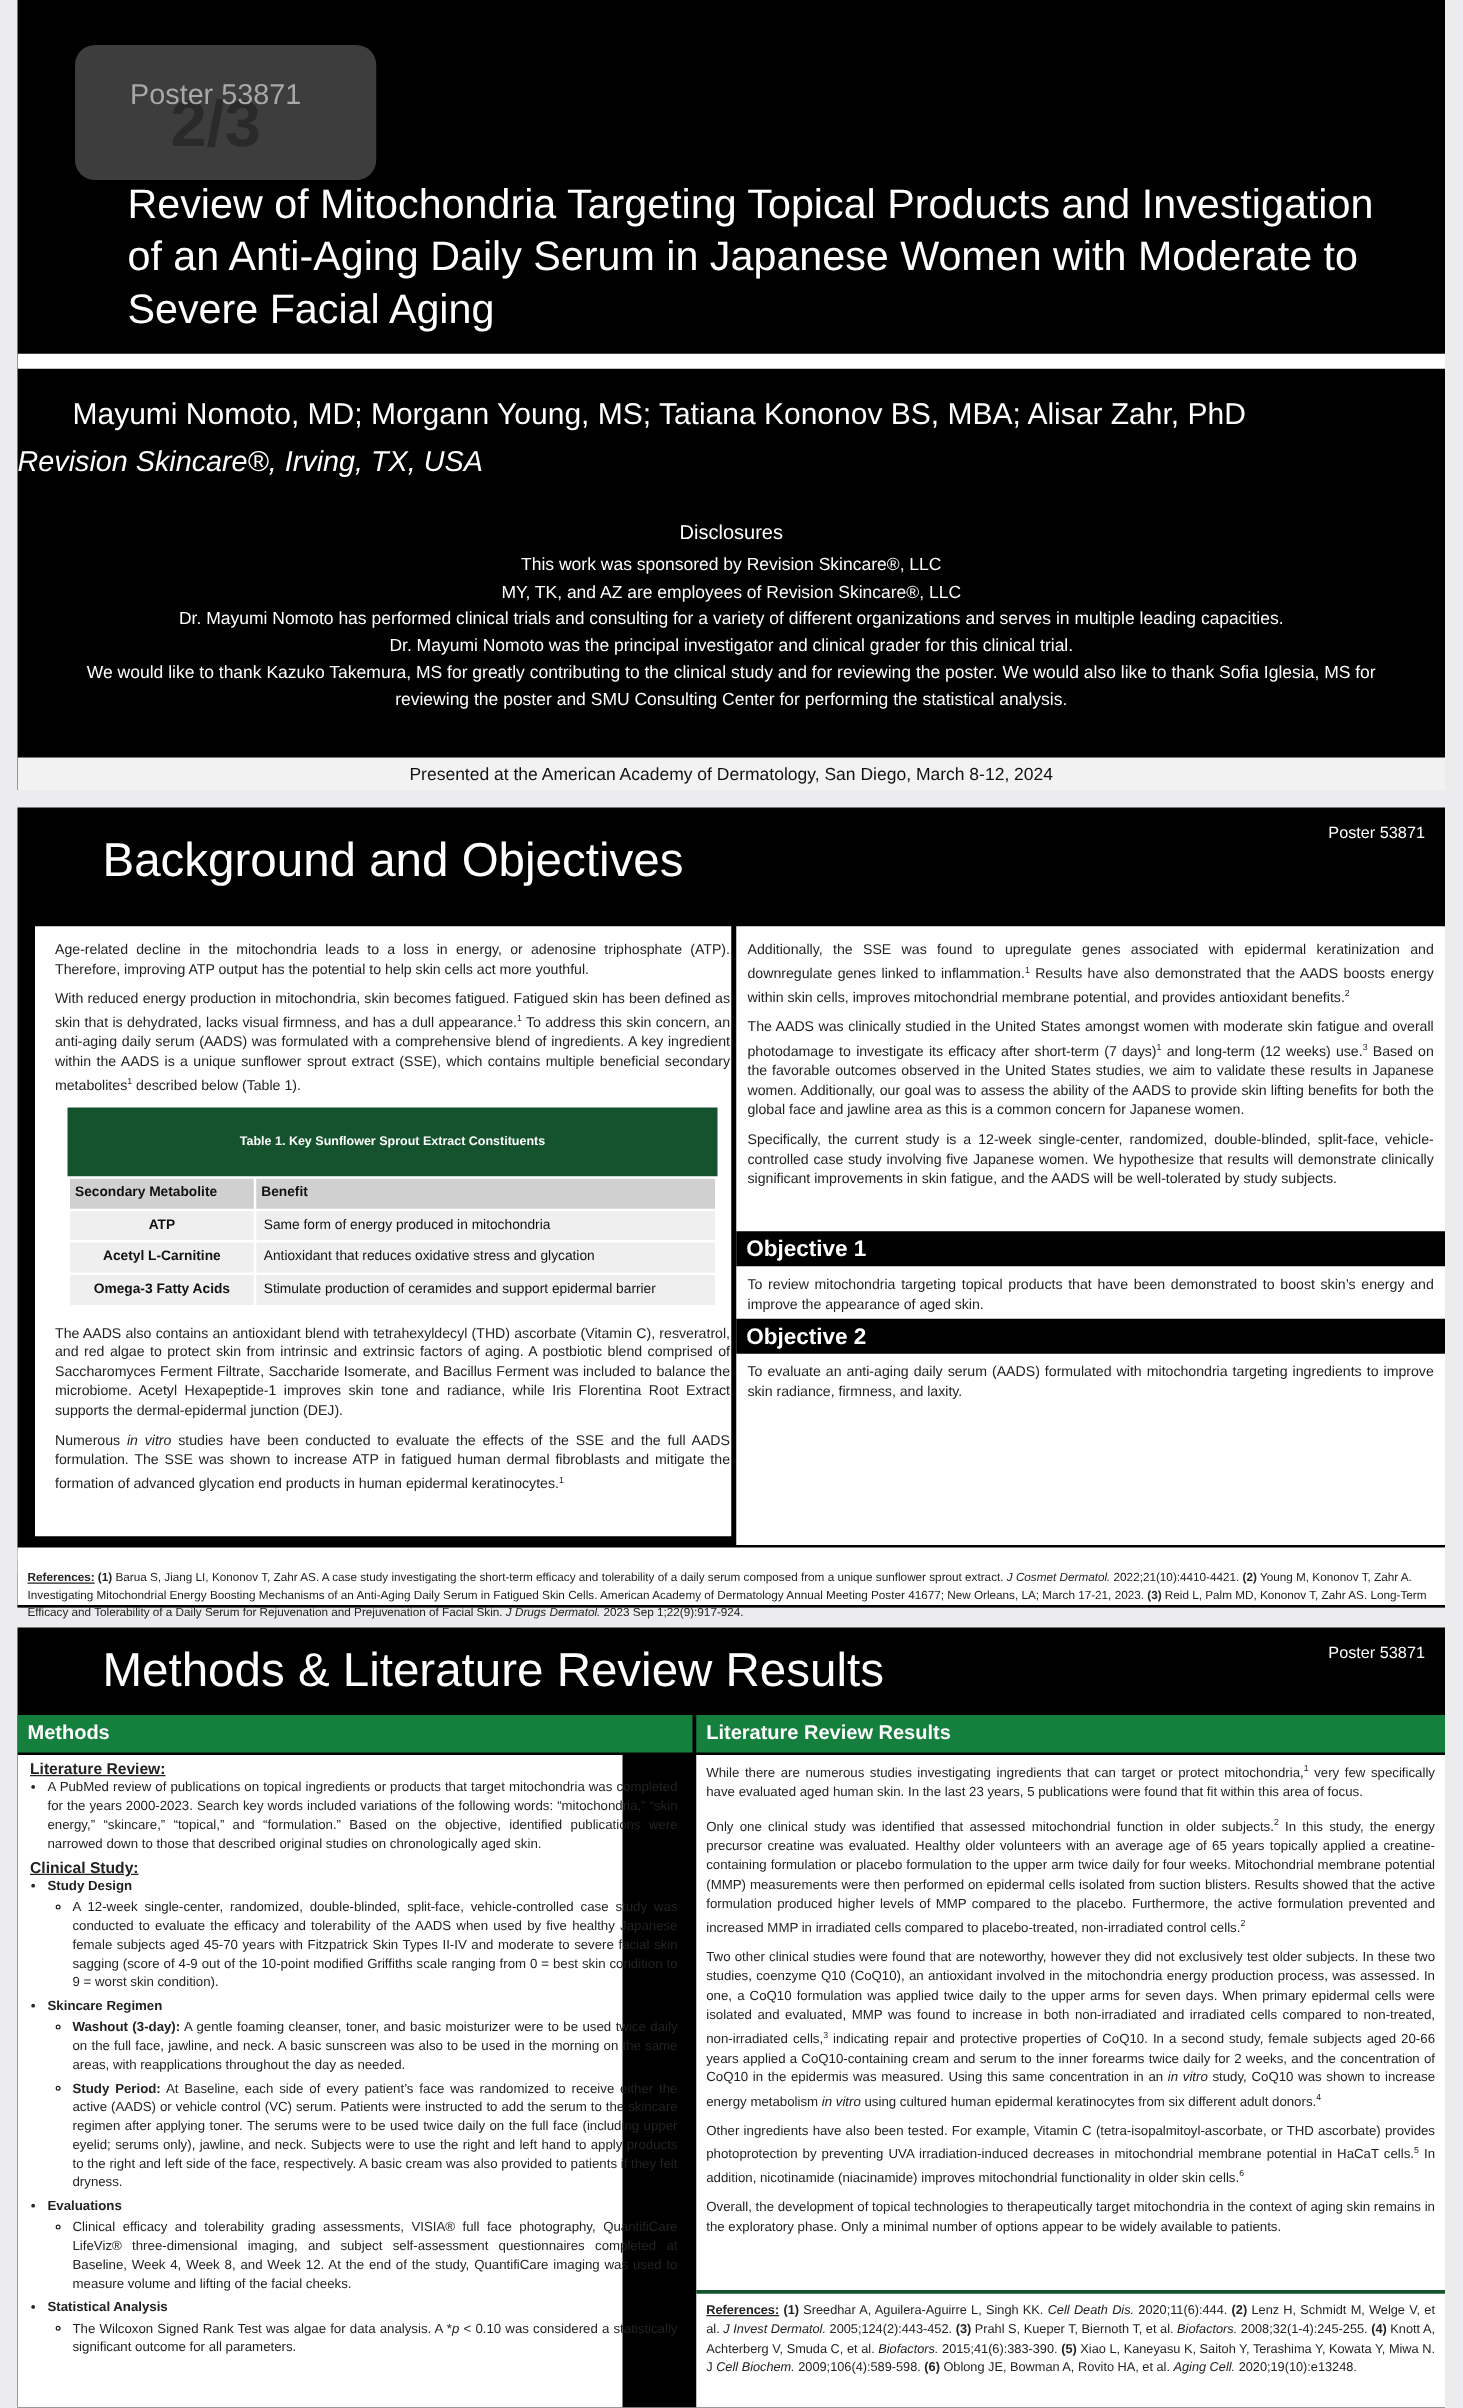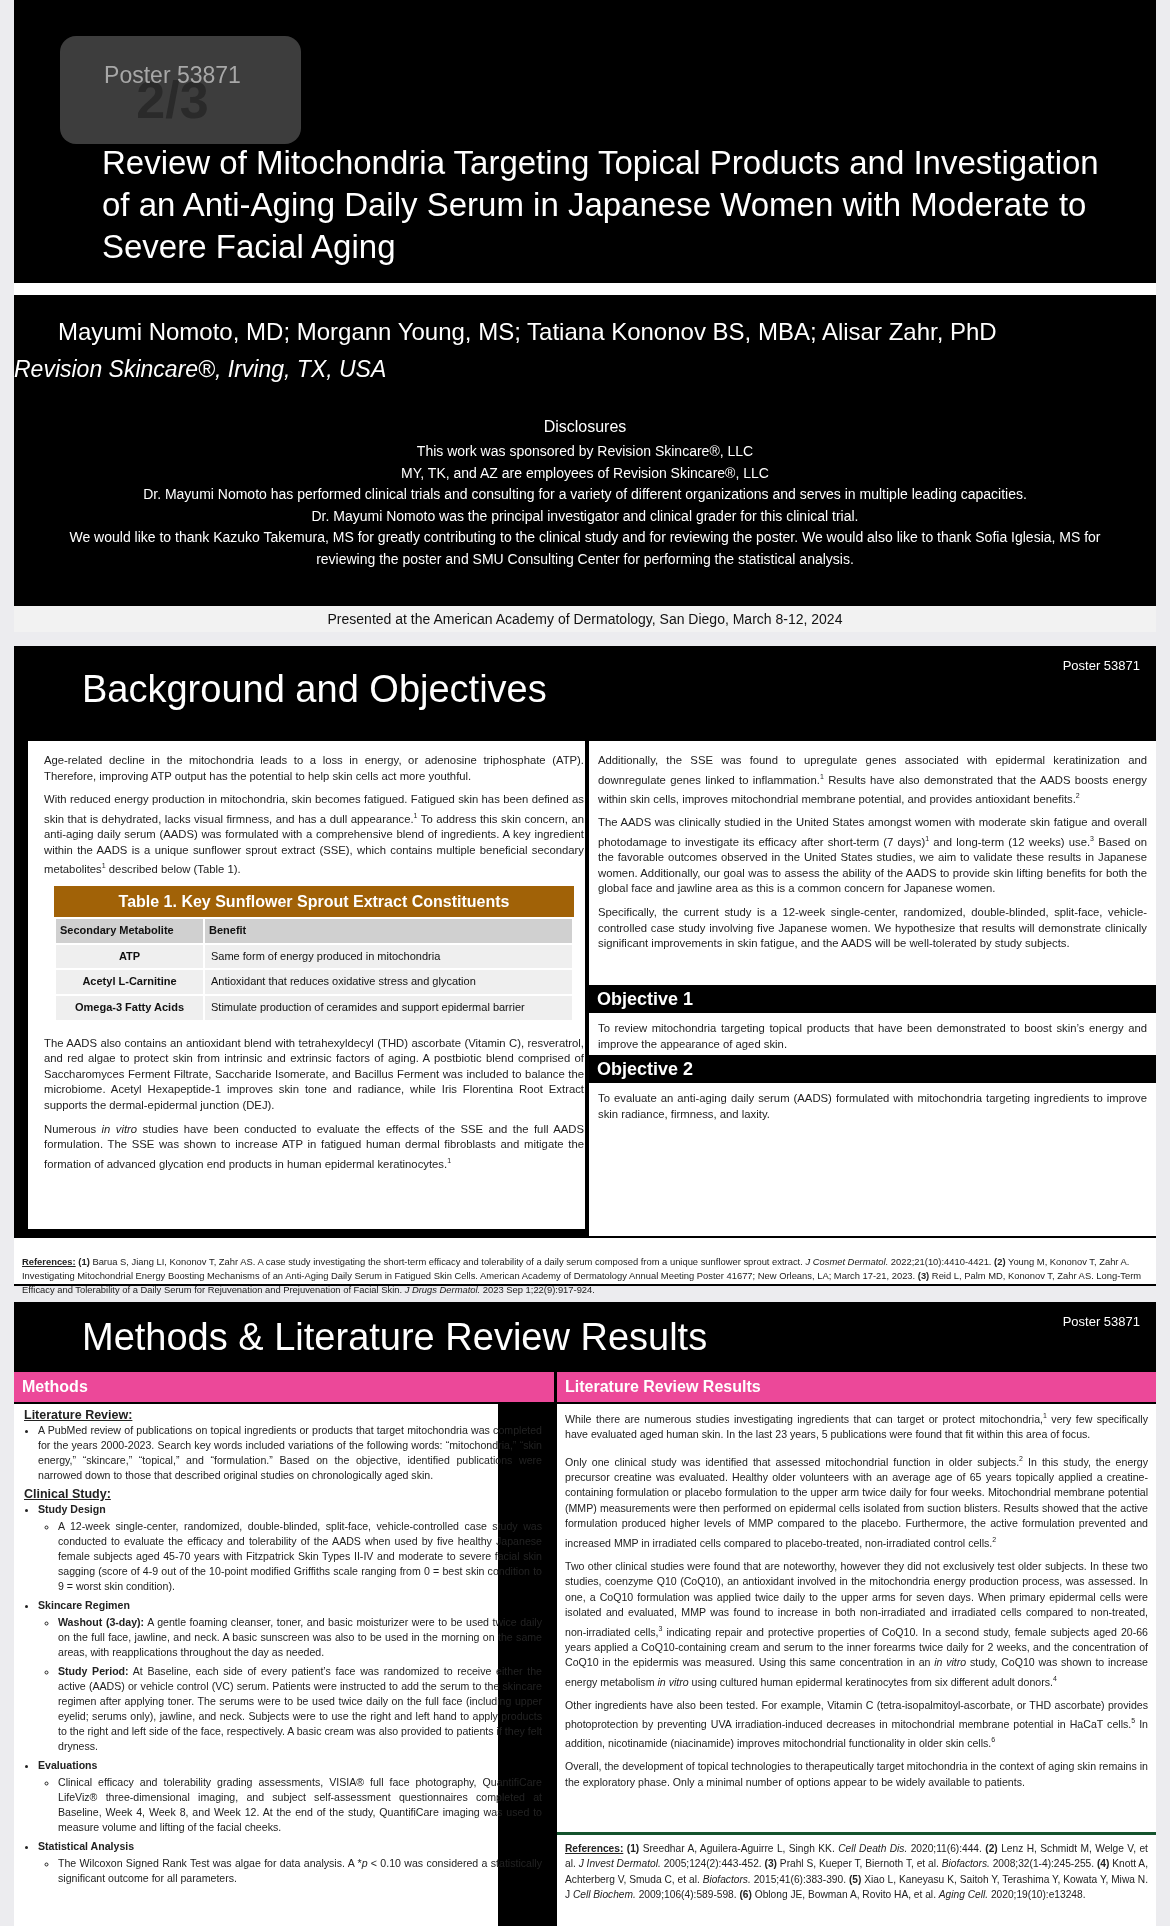--- a/index.html
+++ b/index.html
@@ -24,33 +24,33 @@
   #s2 .slide-title { top:22px; }
   .panel { position:absolute; background:#fff; }
   #s2 .lp { left:14px; top:95px; width:557px; height:488px; }
   #s2 .rp { left:575px; top:95px; width:567px; height:495px; }
   .txt { font-size:11.3px; line-height:15.6px; color:#222; text-align:justify; }
   .txt p { margin:0 0 8px 0; }
   #s2 .lp .txt { position:absolute; left:16px; top:12px; width:540px; }
   #s2 .rp .txt { position:absolute; left:9px; top:12px; width:549px; }
   sup { font-size:7px; }
   table.t1 { border-collapse:separate; border-spacing:2px; width:520px; margin:4px 0 14px 10px; font-size:11px; }
-  table.t1 caption { background:#a16207; color:#fff; font-weight:bold; padding:8px; font-size:16px; }
+  table.t1 caption { background:#14532d; color:#fff; font-weight:bold; padding:20px; font-size:10px; }
   table.t1 th { background:#d0d0d0; font-weight:bold; padding:4px; color:#111;margin-top:12px; }
   table.t1 td { background:#efefef; padding:4px 6px; color:#111; }
   table.t1 td.m { font-weight:bold; text-align:center; width:135px; }
   .obj-bar { position:absolute; left:0; width:567px; height:28px; background:#000; color:#fff; font-weight:bold; font-size:18px; line-height:28px; padding-left:8px; box-sizing:border-box; }
   .obj-txt { position:absolute; left:9px; width:549px; }
   .refbox { position:absolute; background:#fff; font-size:9.6px; line-height:15px; color:#222; }
   #s2 .refbox { left:0; top:590px; width:1142px; height:70px; padding:4px 10px; box-sizing:border-box; }
   #s2 .footer2 { position:absolute; left:0; top:612px; width:1142px; height:28px; background:#000; color:#fff; text-align:center; font-size:14px; line-height:28px; }
   
   #s3 { top:1302px; height:624px; }
   #s3 .slide-title { top:14px; }
-  .sec-head { position:absolute; background:#ec4899; color:#fff; font-weight:bold; font-size:16px; line-height:30px; padding-left:8px; box-sizing:border-box; }
+  .sec-head { position:absolute; background:#15803d; color:#fff; font-weight:bold; font-size:16px; line-height:30px; padding-left:8px; box-sizing:border-box; }
   #s3 .mh { left:0; top:70px; width:540px; height:30px; }
   #s3 .lh { left:543px; top:70px; width:599px; height:30px; }
   #s3 .mp { left:0; top:102px; width:484px; height:522px; }
   #s3 .lrp { left:543px; top:102px; width:599px; height:522px; }
   .mtxt { position:absolute; left:10px; top:4px; width:518px; font-size:10.6px; line-height:15px; color:#222; text-align:justify; }
   .mtxt h4 { margin:0; font-size:12.5px; text-decoration:underline; font-weight:bold; }
   .mtxt ul { margin:0 0 4px 0; padding-left:14px; }
   .mtxt li { margin:0 0 4px 0; }
   .mtxt ul ul { padding-left:20px; margin-top:2px; }
   .lrtxt { position:absolute; left:8px; top:4px; width:583px; font-size:10.6px; line-height:15.5px; color:#222; text-align:justify; }

